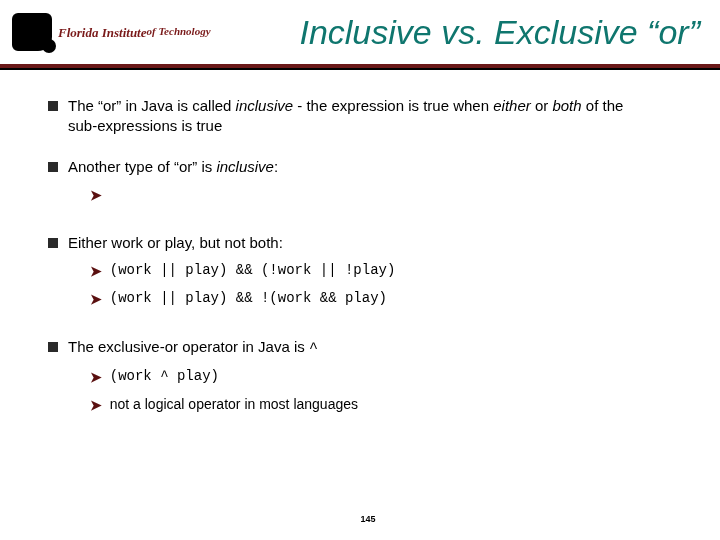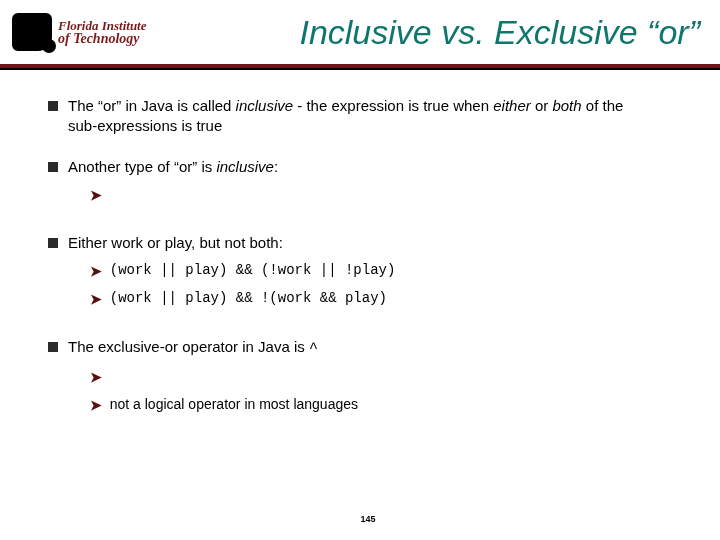--- a/index.html
+++ b/index.html
@@ -1,23 +1,23 @@
 <!DOCTYPE html>
 <html><head>
 <meta charset="utf-8">
 <style>
   html,body{margin:0;padding:0;width:720px;height:540px;background:#fff;font-family:Arial,Helvetica,sans-serif;color:#000;overflow:hidden}
   .slide{position:relative;width:720px;height:540px}
   .header{position:relative;height:64px;padding:0 20px 0 12px;display:flex;align-items:center;justify-content:space-between}
   .logo{display:flex;align-items:center;gap:6px}
   .logo-icon{width:40px;height:38px;background:#000;border-radius:6px 6px 14px 6px;position:relative}
   .logo-icon::after{content:"";position:absolute;right:-4px;bottom:-2px;width:14px;height:14px;background:#000;border-radius:50%}
-  .logo-text{display:flex;flex-direction:column;line-height:1}
+  .logo-text{display:flex;flex-direction:row;line-height:1}
   .logo-text .l1{font-style:italic;font-weight:bold;color:#7a1a1a;font-size:13px;font-family:"Times New Roman",serif}
-  .logo-text .l2{font-style:italic;font-weight:bold;color:#7a1a1a;font-size:14px;font-family:"Times New Roman",serif}
+  .logo-text .l2{font-style:italic;font-weight:bold;color:#7a1a1a;font-size:11px;font-family:"Times New Roman",serif}
   .title{font-style:italic;font-size:34px;color:#0f766e;font-family:Arial,sans-serif;text-align:right;flex:1}
   .rule{height:4px;background:#6a1818;margin:0}
   .thin{height:2px;background:#000;margin:0}
   .body{padding:26px 68px 0 48px;font-size:15px}
   .b1{display:flex;align-items:flex-start;margin-bottom:20px}
   .sq{width:10px;height:10px;background:#2a2a2a;margin-top:5px;margin-right:10px;flex-shrink:0}
   .b1 .txt{flex:1;line-height:1.35}
   .b2list{margin:4px 0 0 0}
   .b2{display:flex;align-items:flex-start;margin:8px 0 8px 22px;font-size:14px}
   .chev{color:#5a0f0f;font-weight:bold;margin-right:8px;margin-top:1px;flex-shrink:0}
@@ -81,20 +81,21 @@
       </div>
     </div>
 
     <div class="b1">
       <div class="sq"></div>
       <div class="txt">
         <span>The exclusive-or operator in Java is  </span><span class="mono">^</span>
         <div class="b2list">
           <div class="b2">
               <span class="chev">➤</span>
+              <span class="mono">(work ^ play)</span>
             </div>
           <div class="b2">
               <span class="chev">➤</span>
               <span>not a logical operator in most languages</span>
             </div>
         </div>
       </div>
     </div>
 
   </div>

